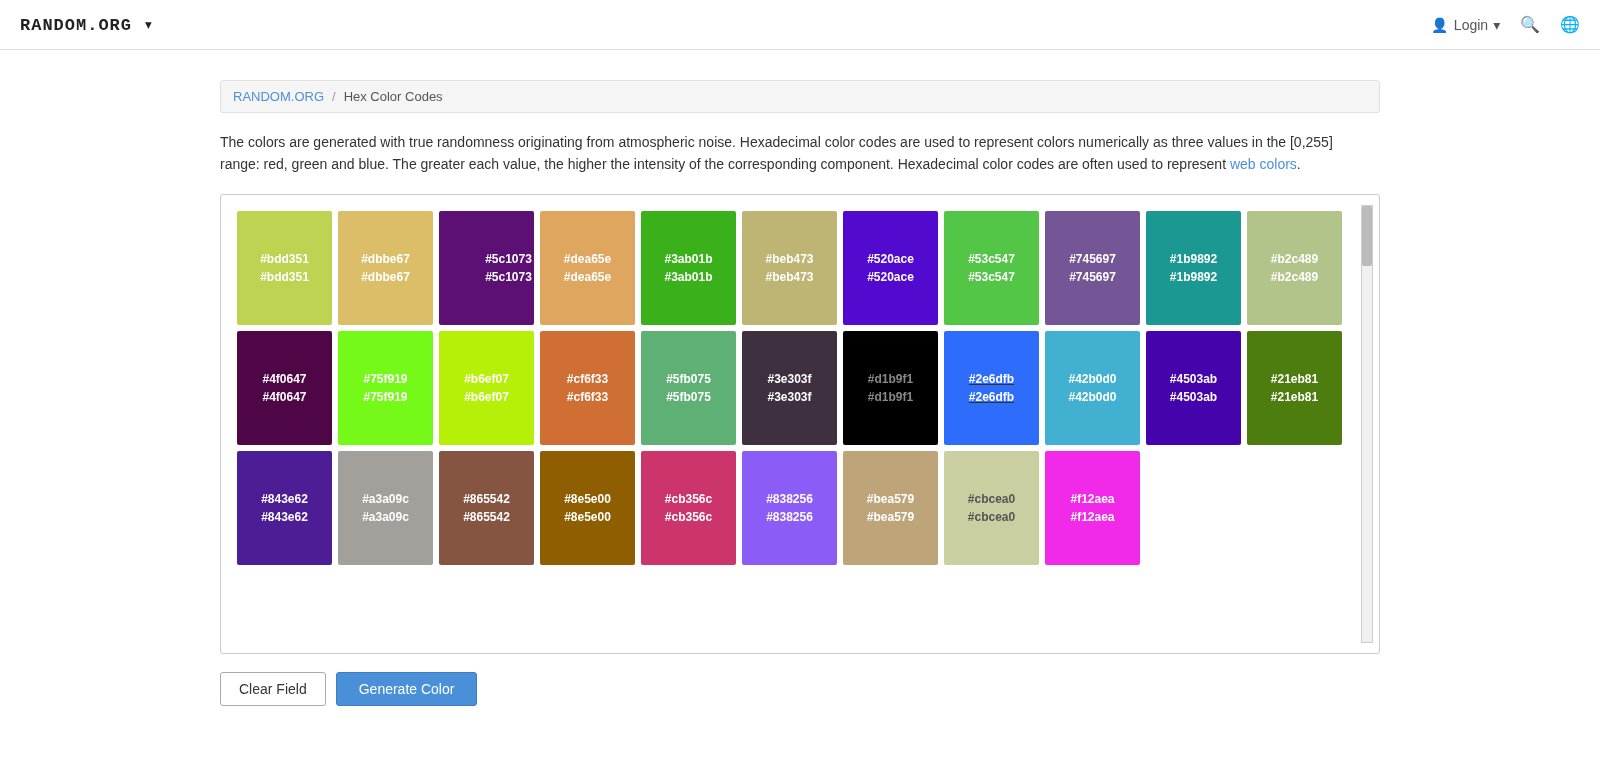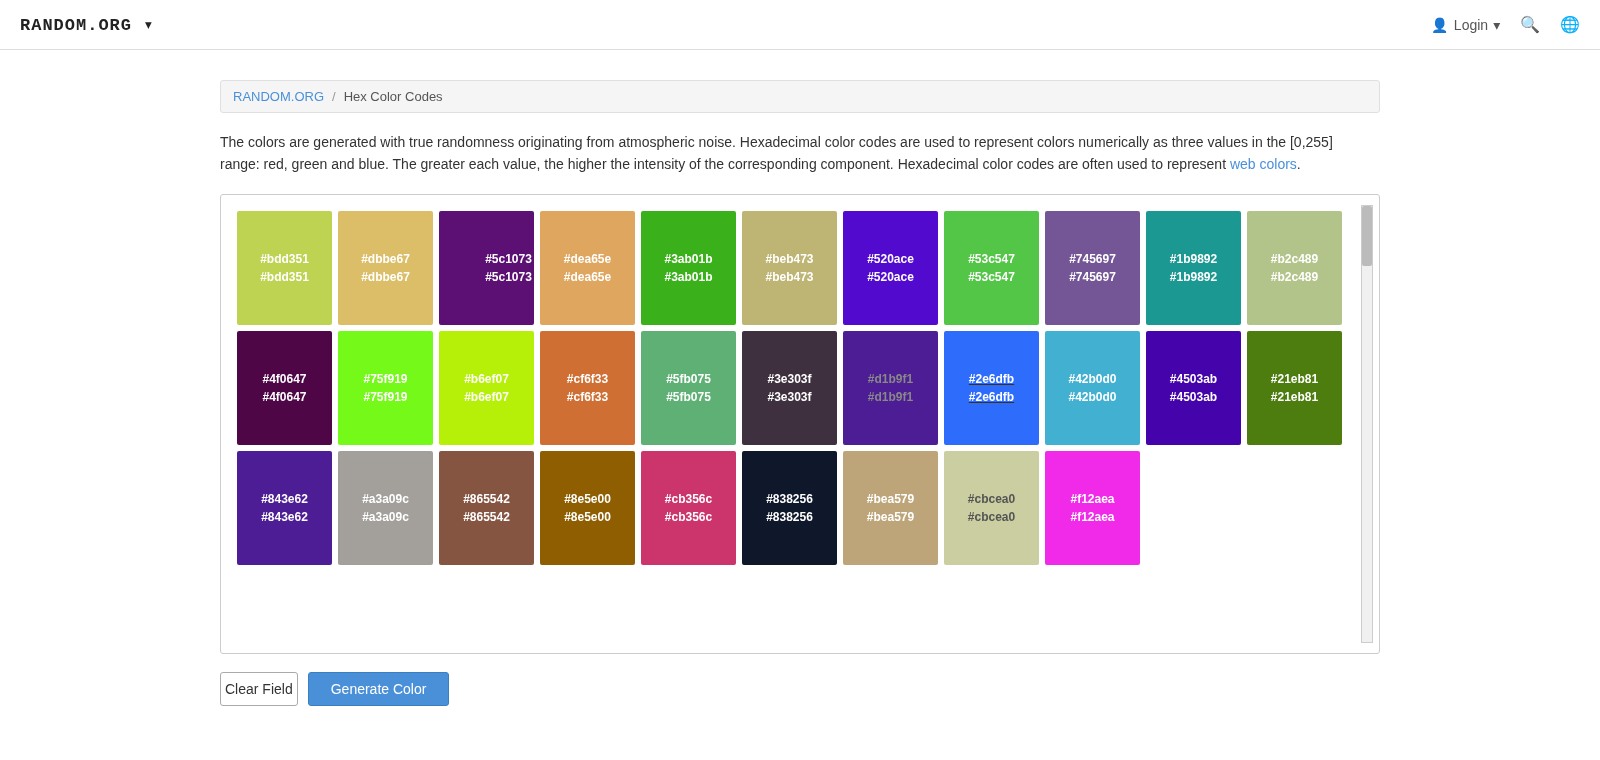--- a/index.html
+++ b/index.html
@@ -120,21 +120,21 @@
       font-weight: bold;
       text-align: center;
     }
     
     .button-row {
       display: flex;
       gap: 10px;
       margin-top: 6px;
     }
     .btn-clear {
-      padding: 8px 4px;
+      padding: 8px 18px;
       background: #fff;
       border: 1px solid #aaa;
       border-radius: 3px;
       font-size: 14px;
       color: #333;
       cursor: pointer;
     }
     .btn-generate {
       padding: 8px 22px;
       background: #4a90d9;
@@ -240,21 +240,21 @@
           <span style="color: rgb(255, 255, 255);">#cf6f33</span>
         </div>
         <div class="color-swatch" style="background-color: rgb(95, 176, 117);">
           <span style="color: rgb(255, 255, 255);">#5fb075</span>
           <span style="color: rgb(255, 255, 255);">#5fb075</span>
         </div>
         <div class="color-swatch" style="background-color: rgb(62, 48, 63);">
           <span style="color: rgb(255, 255, 255);">#3e303f</span>
           <span style="color: rgb(255, 255, 255);">#3e303f</span>
         </div>
-        <div class="color-swatch" style="background-color: #4c1d95;">
+        <div class="color-swatch" style="background-color: #000000;">
           <span style="color: rgb(136, 136, 136);">#d1b9f1</span>
           <span style="color: rgb(136, 136, 136);">#d1b9f1</span>
         </div>
         <div class="color-swatch" style="background-color: rgb(46, 109, 251); text-decoration: underline;">
           <span style="color: rgb(255, 255, 255);">#2e6dfb</span>
           <span style="color: rgb(255, 255, 255);">#2e6dfb</span>
         </div>
         <div class="color-swatch" style="background-color: rgb(66, 176, 208);">
           <span style="color: rgb(255, 255, 255);">#42b0d0</span>
           <span style="color: rgb(255, 255, 255);">#42b0d0</span>
@@ -280,21 +280,21 @@
           <span style="color: rgb(255, 255, 255);">#865542</span>
         </div>
         <div class="color-swatch" style="background-color: rgb(142, 94, 0);">
           <span style="color: rgb(255, 255, 255);">#8e5e00</span>
           <span style="color: rgb(255, 255, 255);">#8e5e00</span>
         </div>
         <div class="color-swatch" style="background-color: rgb(203, 53, 108);">
           <span style="color: rgb(255, 255, 255);">#cb356c</span>
           <span style="color: rgb(255, 255, 255);">#cb356c</span>
         </div>
-        <div class="color-swatch" style="background-color: #0f172a;">
+        <div class="color-swatch" style="background-color: #8b5cf6;">
           <span style="color: rgb(255, 255, 255);">#838256</span>
           <span style="color: rgb(255, 255, 255);">#838256</span>
         </div>
         <div class="color-swatch" style="background-color: rgb(190, 165, 121);">
           <span style="color: rgb(255, 255, 255);">#bea579</span>
           <span style="color: rgb(255, 255, 255);">#bea579</span>
         </div>
         <div class="color-swatch" style="background-color: rgb(203, 206, 160);">
           <span style="color: rgb(85, 85, 85);">#cbcea0</span>
           <span style="color: rgb(85, 85, 85);">#cbcea0</span>

